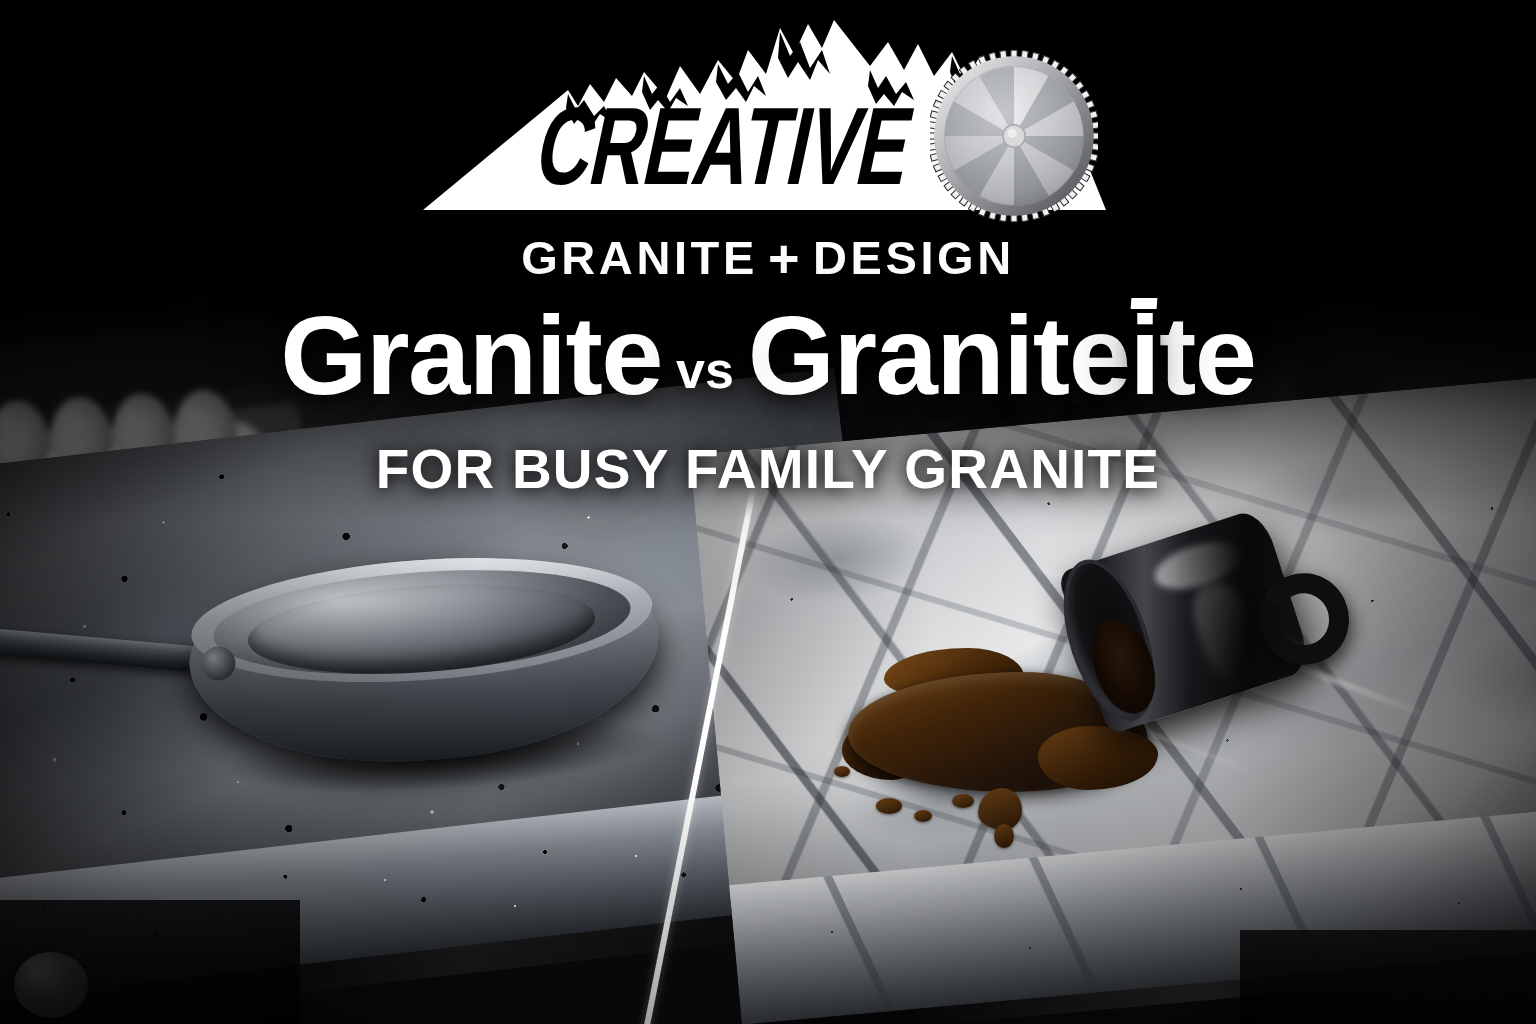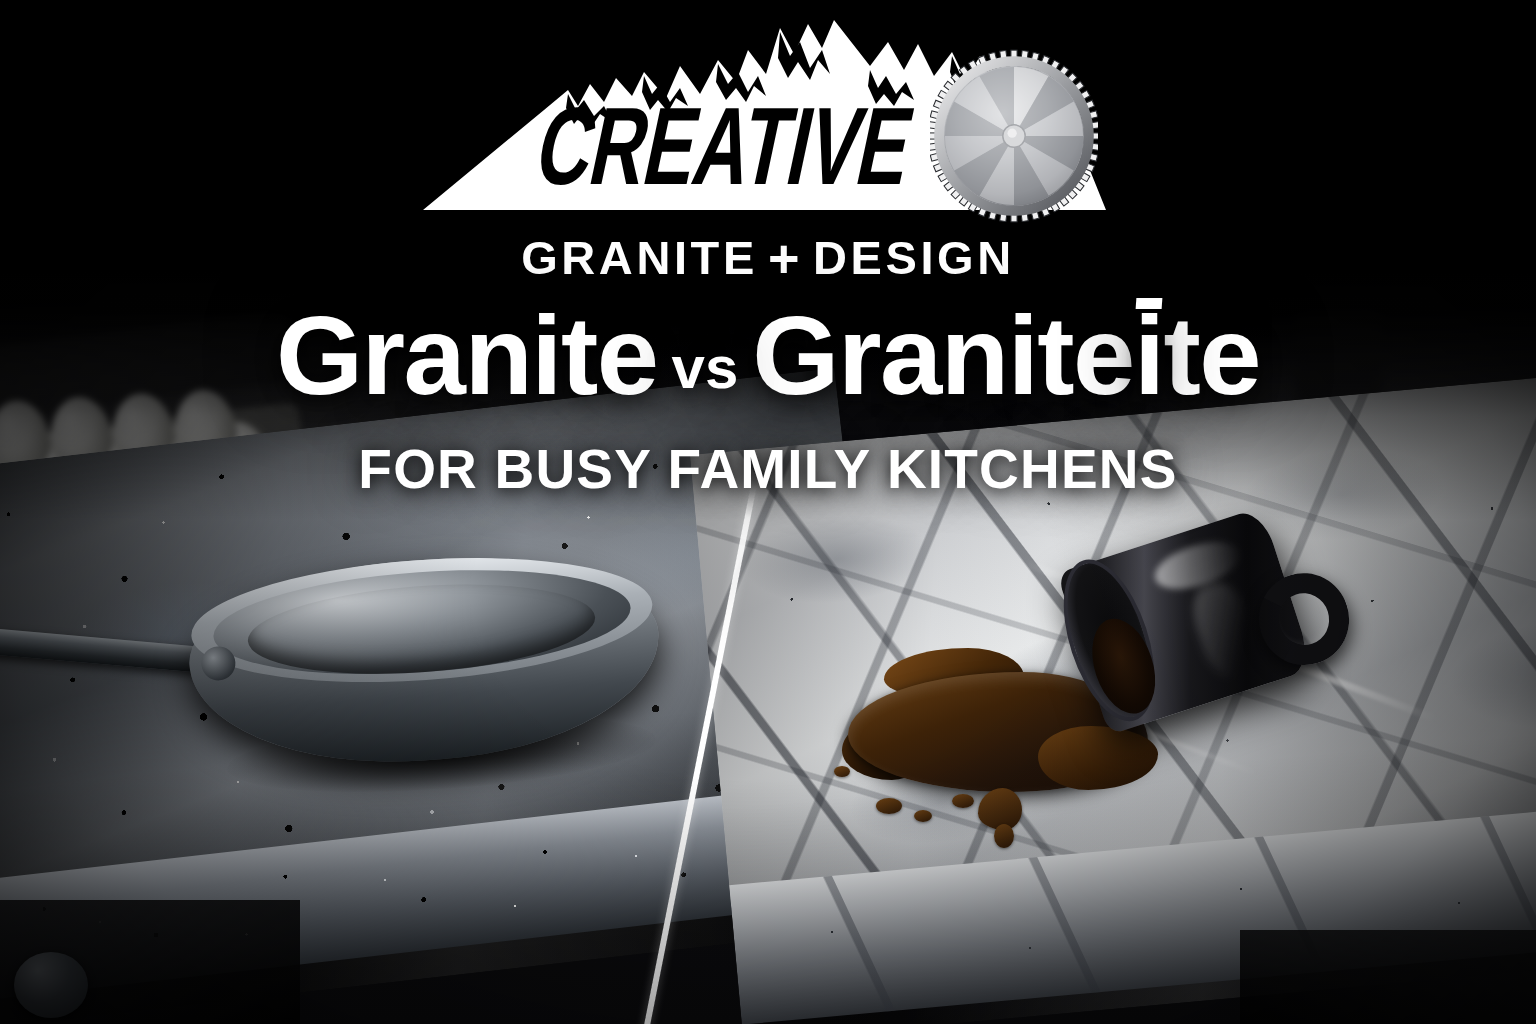--- a/index.html
+++ b/index.html
@@ -439,21 +439,21 @@
     text-shadow:0 2px 22px rgba(0,0,0,.92), 0 0 70px rgba(0,0,0,.8);
   }
   .h-main {
     font-size:112px;
     font-weight:700;
     letter-spacing:-1.5px;
     font-family:"Liberation Sans", sans-serif;
     display:inline-block;
   }
   .h-vs {
-    font-size:60px;
+    font-size:52px;
     font-weight:700;
     letter-spacing:0px;
     margin:0 14px;
     position:relative; top:-6px;
     display:inline-block;
     font-family:"Liberation Sans", sans-serif;
   }
   .h-macron {
     position:relative;
     display:inline-block;
@@ -710,15 +710,15 @@
 
     <div class="logo-sub">
       <span>GRANITE</span><span class="plus">+</span><span>DESIGN</span>
     </div>
   </div>
 
   <div class="headline">
     <span class="h-main">Granite</span><span class="h-vs">vs</span><span class="h-main">Granite</span><span class="h-main h-macron">i</span><span class="h-main">te</span>
   </div>
 
-  <div class="subhead">FOR BUSY FAMILY KITCHENS</div>
+  <div class="subhead">FOR BUSY FAMILY GRANITE</div>
 
 </div>
 
 </body></html>

